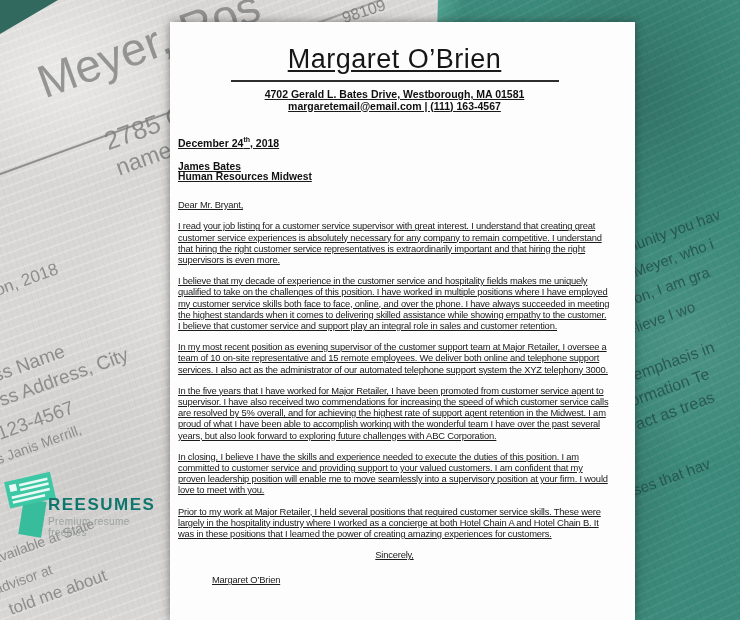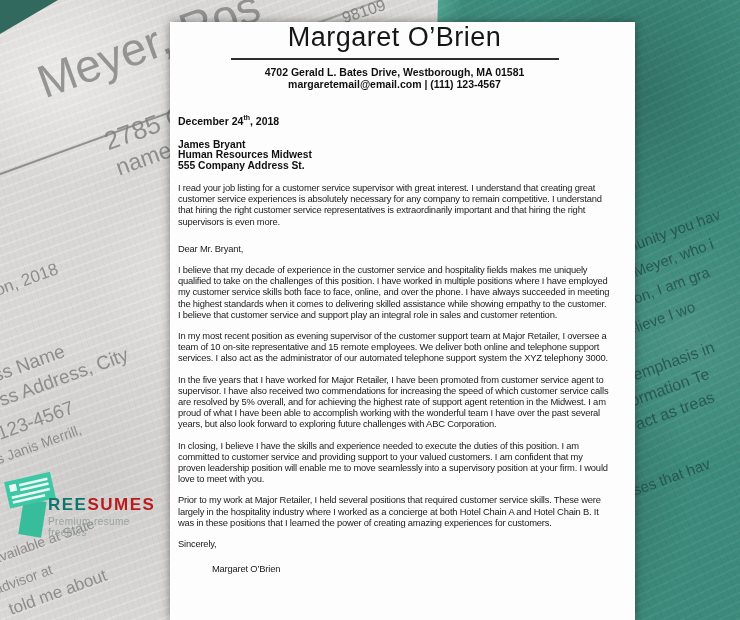--- a/index.html
+++ b/index.html
@@ -69,40 +69,40 @@
   .scratch{position:absolute;height:1.5px;background:rgba(105,105,105,.65);
            transform-origin:0 0;z-index:1;}
   .scratch1{left:-8px;top:176px;width:205px;transform:rotate(-20deg);}
   .scratch2{left:295px;top:30px;width:150px;transform:rotate(-20deg);background:rgba(120,120,120,.5);}
 
   
   .page{
     position:absolute;left:170px;top:22px;width:465px;height:598px;z-index:2;
     background:#fdfdfd;box-shadow:0 0 9px rgba(25,25,25,.5);overflow:hidden;
   }
-  .page-inner{padding:0 24px 0 8px;color:#1b1b1b;}
+  .page-inner{padding:22px 24px 0 8px;color:#1b1b1b;text-decoration:underline;}
   .name{font-size:27px;font-weight:400;text-align:center;margin:0;letter-spacing:.5px;color:#161616;}
   .rule{width:328px;height:2px;background:#2e2e2e;margin:5px auto 7px;}
   .hdr-line{text-align:center;font-weight:700;font-size:10.5px;line-height:11.5px;color:#101010;}
   .date-line{margin-top:24px;font-weight:700;font-size:10.5px;color:#101010;}
   .date-line sup{font-size:7px;}
   .recipient{margin-top:13px;font-weight:700;font-size:10.3px;line-height:10.8px;color:#101010;}
   .body-txt{font-size:9.4px;line-height:11.2px;letter-spacing:-0.2px;color:#1b1b1b;}
   .salutation{margin-top:16px;}
   .para{margin-top:10px;text-align:left;}
-  .closing{margin-top:10px;}
+  .closing{margin-top:10px;text-align:center;}
   .signature{margin-top:14px;margin-left:34px;}
 
   
   .logo{position:absolute;left:4px;top:470px;width:165px;height:70px;z-index:3;}
   .logo-icon{position:absolute;left:0;top:0;}
   .logo-text{position:absolute;left:44px;top:26px;}
   .wordmark{font-size:17px;font-weight:700;letter-spacing:1.5px;line-height:18px;}
   .wordmark .teal{color:#0f766e;}
-  .wordmark .dark{color:#b91c1c;}
+  .wordmark .dark{color:#0f766e;}
   .tagline{font-size:10px;color:#9aa3a1;letter-spacing:.4px;margin-top:2px;}
 </style>
 </head>
 <body>
 
 <div class="canvas">
 
   <div class="bg-left"></div>
   <div class="bg-teal"></div>
   <div class="corner-accent"></div>
@@ -130,33 +130,32 @@
   <div class="wm wm-teal wmR5">n emphasis in</div>
   <div class="wm wm-teal wmR6">nformation Te</div>
   <div class="wm wm-teal wmR7">st, act as treas</div>
   <div class="wm wm-teal wmR8">urses that hav</div>
 
   <div class="page">
     <div class="page-inner">
       <h1 class="name">Margaret O’Brien</h1>
       <div class="rule"></div>
       <div class="hdr-line">4702 Gerald L. Bates Drive, Westborough, MA 01581</div>
-      <div class="hdr-line">margaretemail@email.com | (111) 123-4567</div>
+      <div class="hdr-line">margaretemail@email.com | (111) 163-4567</div>
 
       <div class="date-line"><span>December 24</span><sup>th</sup><span>, 2018</span></div>
 
       <div class="recipient">
-        <div>James Bryant</div>
+        <div>James Bates</div>
         <div>Human Resources Midwest</div>
-        <div>555 Company Address St.</div>
       </div>
 
+      <div class="body-txt salutation">Dear Mr. Bryant,</div>
+
       <div class="body-txt para">I read your job listing for a customer service supervisor with great interest. I understand that creating great customer service experiences is absolutely necessary for any company to remain competitive. I understand that hiring the right customer service representatives is extraordinarily important and that hiring the right supervisors is even more.</div>
-
-      <div class="body-txt salutation">Dear Mr. Bryant,</div>
       <div class="body-txt para">I believe that my decade of experience in the customer service and hospitality fields makes me uniquely qualified to take on the challenges of this position. I have worked in multiple positions where I have employed my customer service skills both face to face, online, and over the phone. I have always succeeded in meeting the highest standards when it comes to delivering skilled assistance while showing empathy to the customer. I believe that customer service and support play an integral role in sales and customer retention.</div>
       <div class="body-txt para">In my most recent position as evening supervisor of the customer support team at Major Retailer, I oversee a team of 10 on-site representative and 15 remote employees. We deliver both online and telephone support services. I also act as the administrator of our automated telephone support system the XYZ telephony 3000.</div>
       <div class="body-txt para">In the five years that I have worked for Major Retailer, I have been promoted from customer service agent to supervisor. I have also received two commendations for increasing the speed of which customer service calls are resolved by 5% overall, and for achieving the highest rate of support agent retention in the Midwest. I am proud of what I have been able to accomplish working with the wonderful team I have over the past several years, but also look forward to exploring future challenges with ABC Corporation.</div>
       <div class="body-txt para">In closing, I believe I have the skills and experience needed to execute the duties of this position. I am committed to customer service and providing support to your valued customers. I am confident that my proven leadership position will enable me to move seamlessly into a supervisory position at your firm. I would love to meet with you.</div>
       <div class="body-txt para">Prior to my work at Major Retailer, I held several positions that required customer service skills. These were largely in the hospitality industry where I worked as a concierge at both Hotel Chain A and Hotel Chain B. It was in these positions that I learned the power of creating amazing experiences for customers.</div>
 
       <div class="body-txt closing">Sincerely,</div>
       <div class="body-txt signature">Margaret O’Brien</div>
     </div>
   </div>

